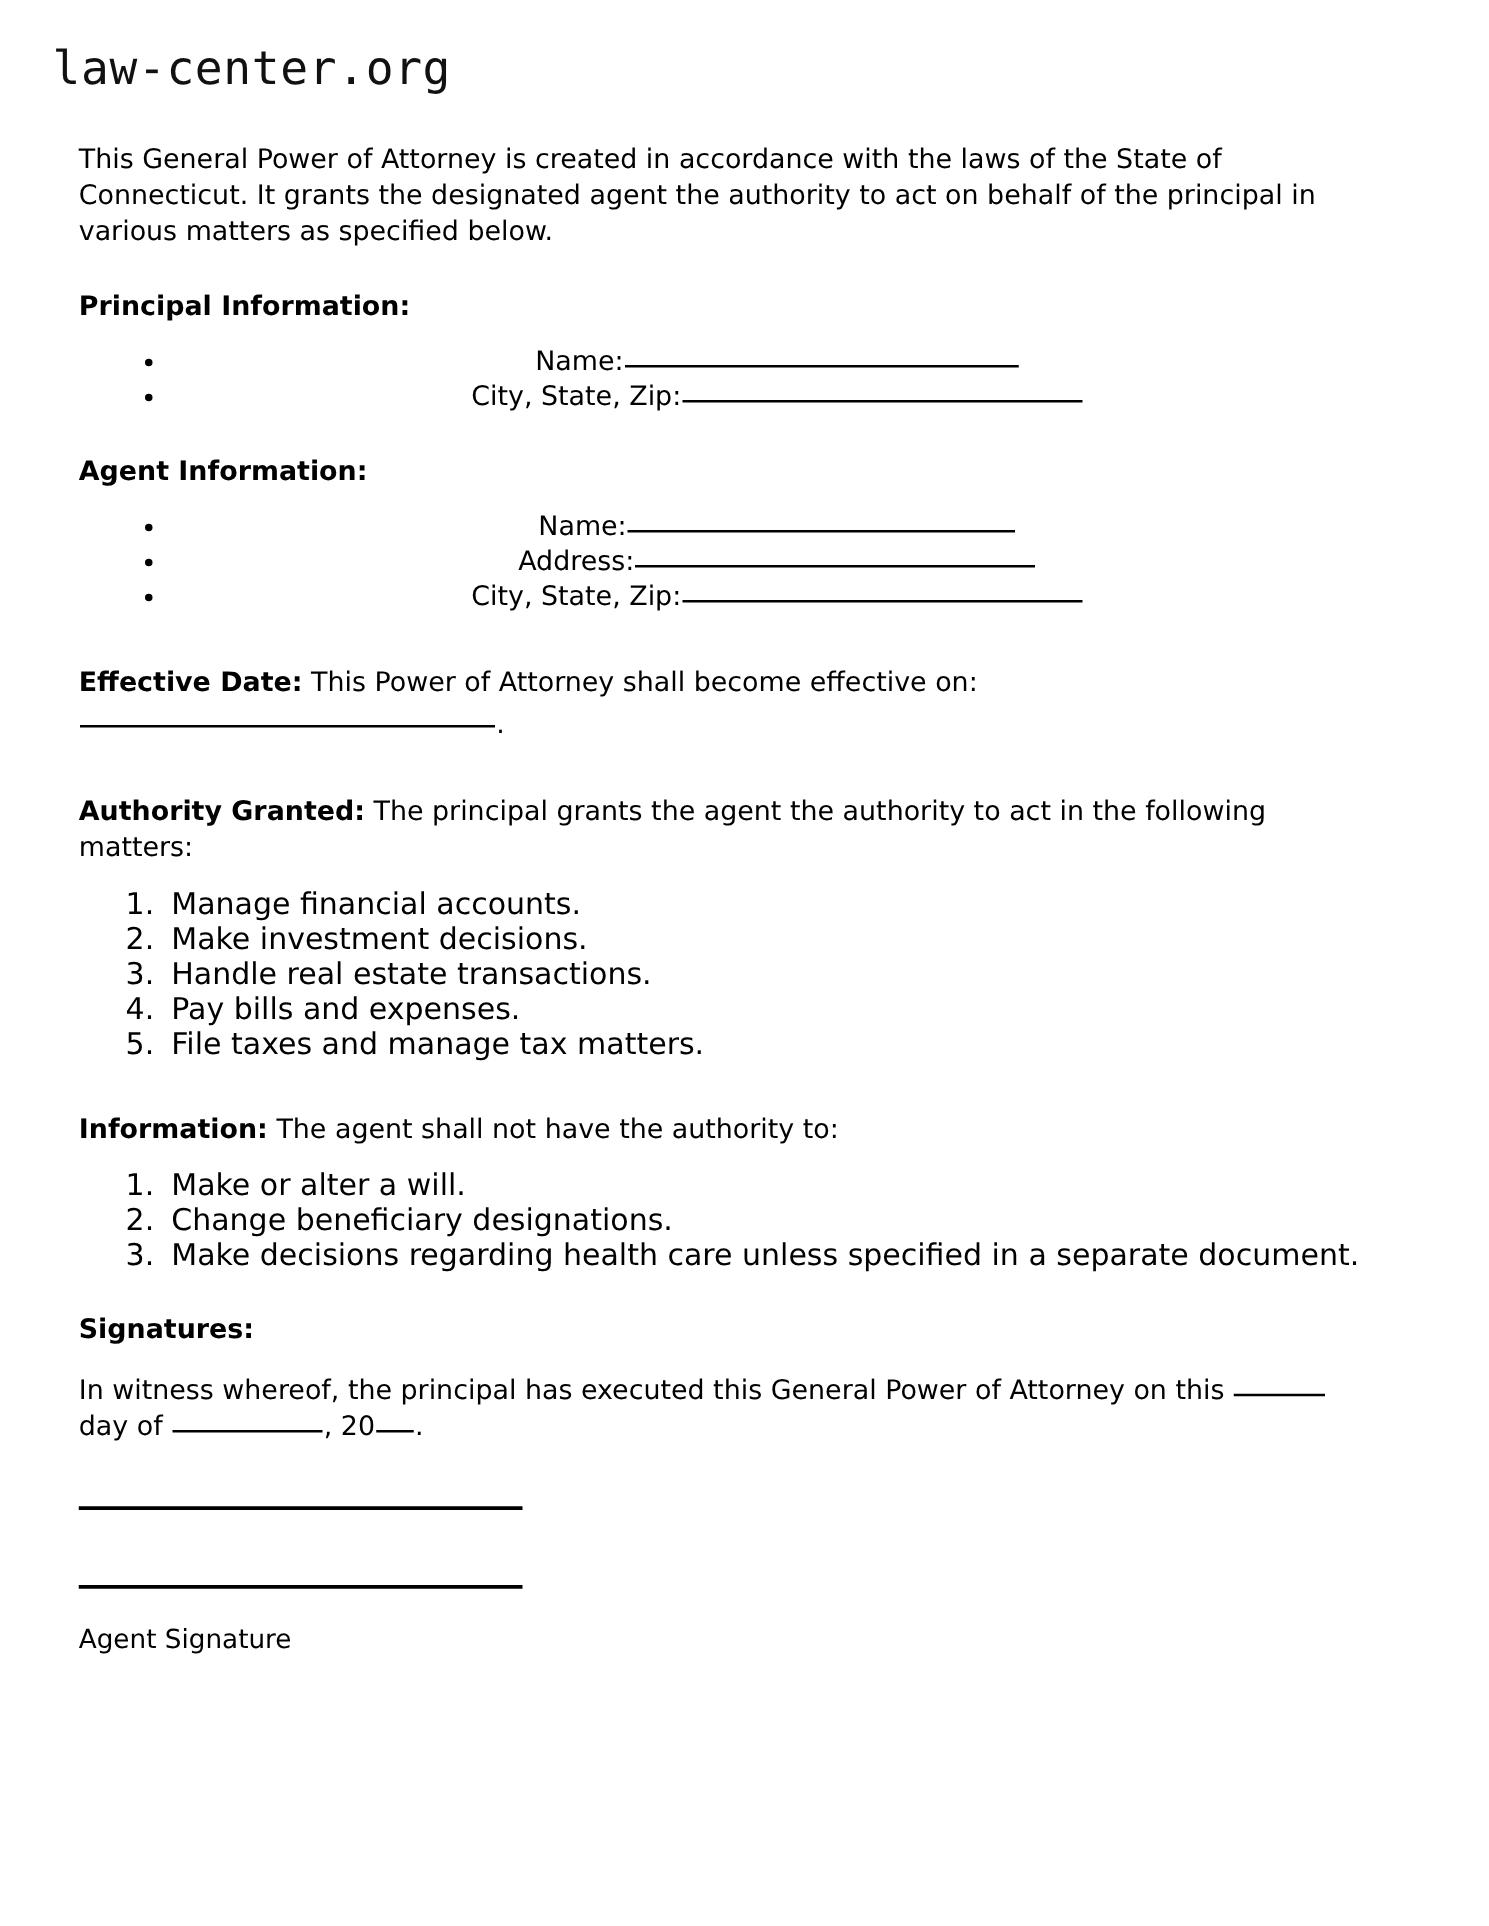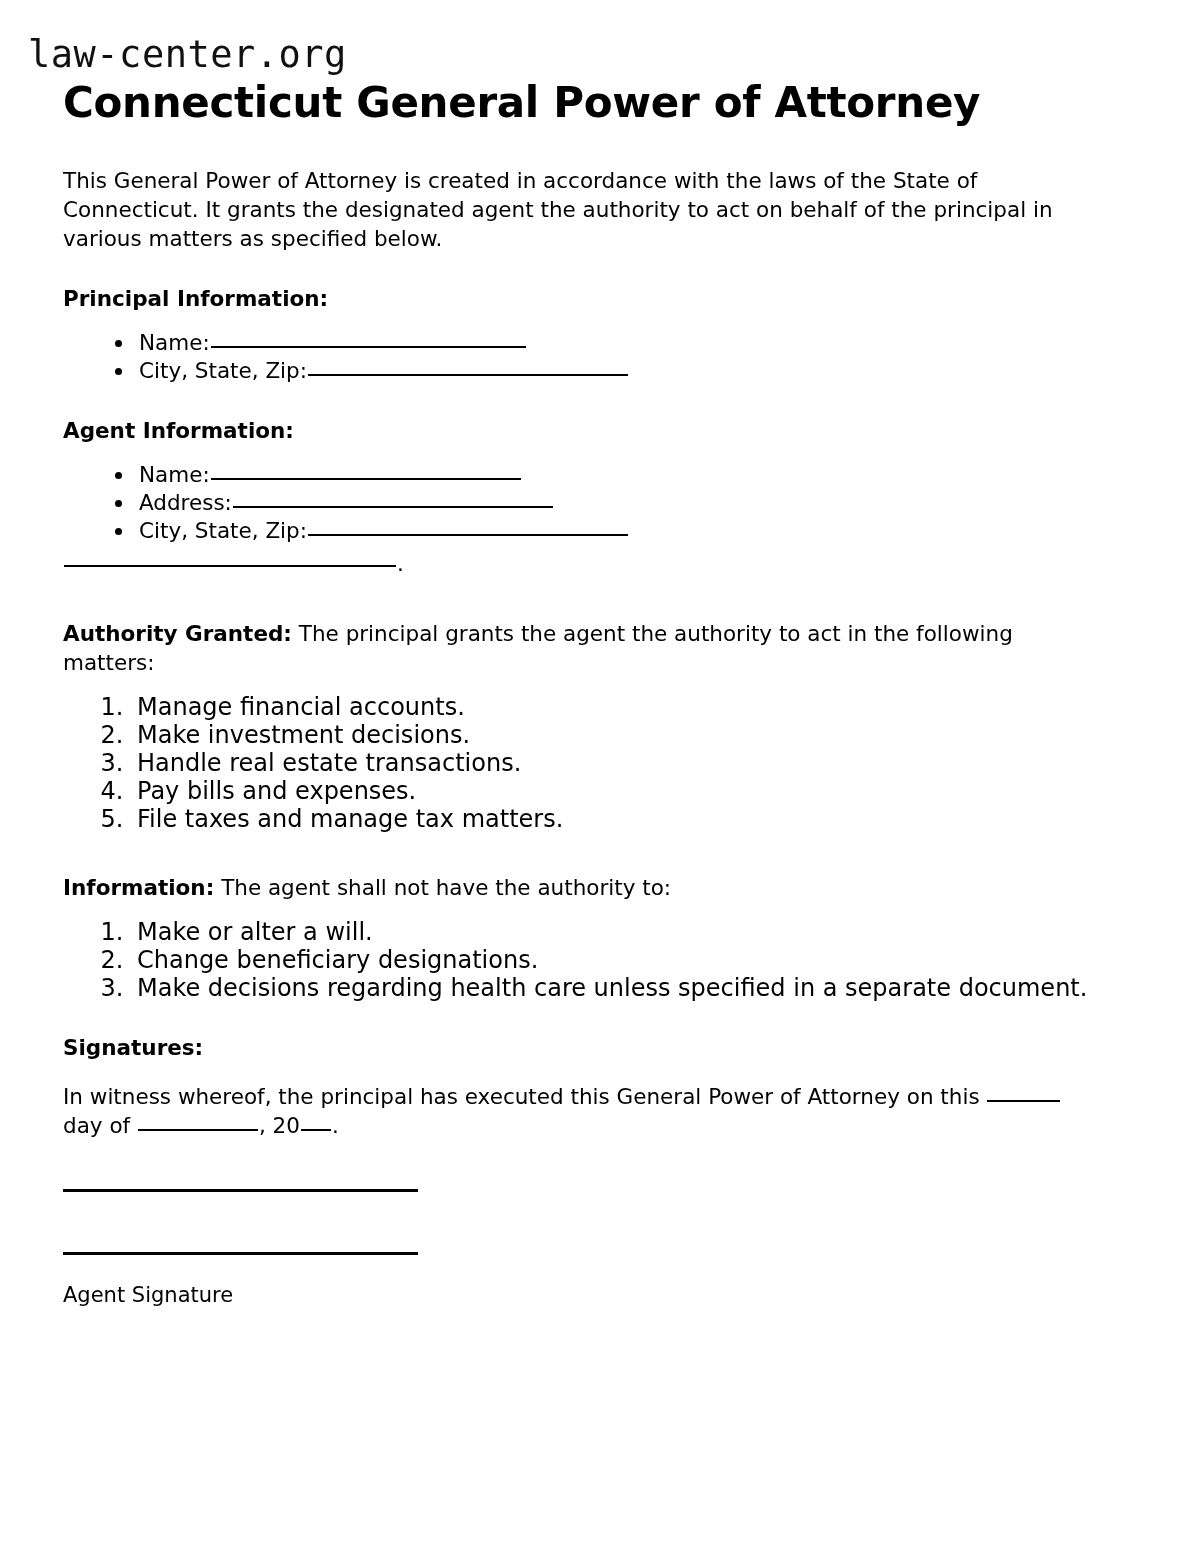--- a/index.html
+++ b/index.html
@@ -22,21 +22,21 @@
     box-sizing: border-box;
     padding: 0;
   }
   .site-name {
     font-family: "DejaVu Sans Mono", monospace;
     font-size: 37px;
     line-height: 1.0;
     letter-spacing: 0.5px;
     color: #111111;
     margin: 0;
-    padding: 36px 0 0 28px;
+    padding: 36px 0 0 42px;
     font-weight: 400;
   }
   .doc-title {
     font-family: "DejaVu Sans", sans-serif;
     font-weight: bold;
     font-size: 42px;
     line-height: 1.12;
     color: #000000;
     margin: 6px 0 0 0;
     padding: 0 60px 0 63px;
@@ -60,20 +60,21 @@
     line-height: 29px;
     margin: 31px 0 0 0;
   }
   .lbl {
     font-weight: bold;
   }
   ul.bullets {
     margin: 16px 0 0 0;
     padding-left: 72px;
     list-style-type: disc;
+    text-align: center;
   }
   ul.bullets li {
     font-size: 21.5px;
     line-height: 28px;
     margin: 0;
     padding-left: 4px;
   }
   ol.numbers {
     margin: 16px 0 0 0;
     padding-left: 68px;
@@ -124,41 +125,41 @@
     margin: 26px 0 0 0;
   }
 </style>
 </head>
 <body>
 
 <div class="page">
 
   <div class="site-name">law-center.org</div>
 
-  <h1 class="doc-title">Connecticut General Power of Attorney</h1>
 
   <div class="body-wrap">
 
     <p class="para">This General Power of Attorney is created in accordance with the laws of the State of Connecticut. It grants the designated agent the authority to act on behalf of the principal in various matters as specified below.</p>
 
     <h3 class="section-head">Principal Information:</h3>
 
     <ul class="bullets">
       <li><span>Name:</span><span class="blank blank-name"></span></li>
       <li><span>City, State, Zip:</span><span class="blank blank-citystatezip"></span></li>
     </ul>
 
     <h3 class="section-head">Agent Information:</h3>
 
     <ul class="bullets">
       <li><span>Name:</span><span class="blank blank-agent-name"></span></li>
       <li><span>Address:</span><span class="blank blank-agent-address"></span></li>
       <li><span>City, State, Zip:</span><span class="blank blank-agent-czs"></span></li>
     </ul>
 
+    <p class="para"><span class="lbl">Effective Date:</span> <span>This Power of Attorney shall become effective on:</span></p>
 
     <div class="effective-line"><span class="blank blank-effective"></span><span>.</span></div>
 
     <p class="para"><span class="lbl">Authority Granted:</span> <span>The principal grants the agent the authority to act in the following matters:</span></p>
 
     <ol class="numbers">
       <li>Manage financial accounts.</li>
       <li>Make investment decisions.</li>
       <li>Handle real estate transactions.</li>
       <li>Pay bills and expenses.</li>

